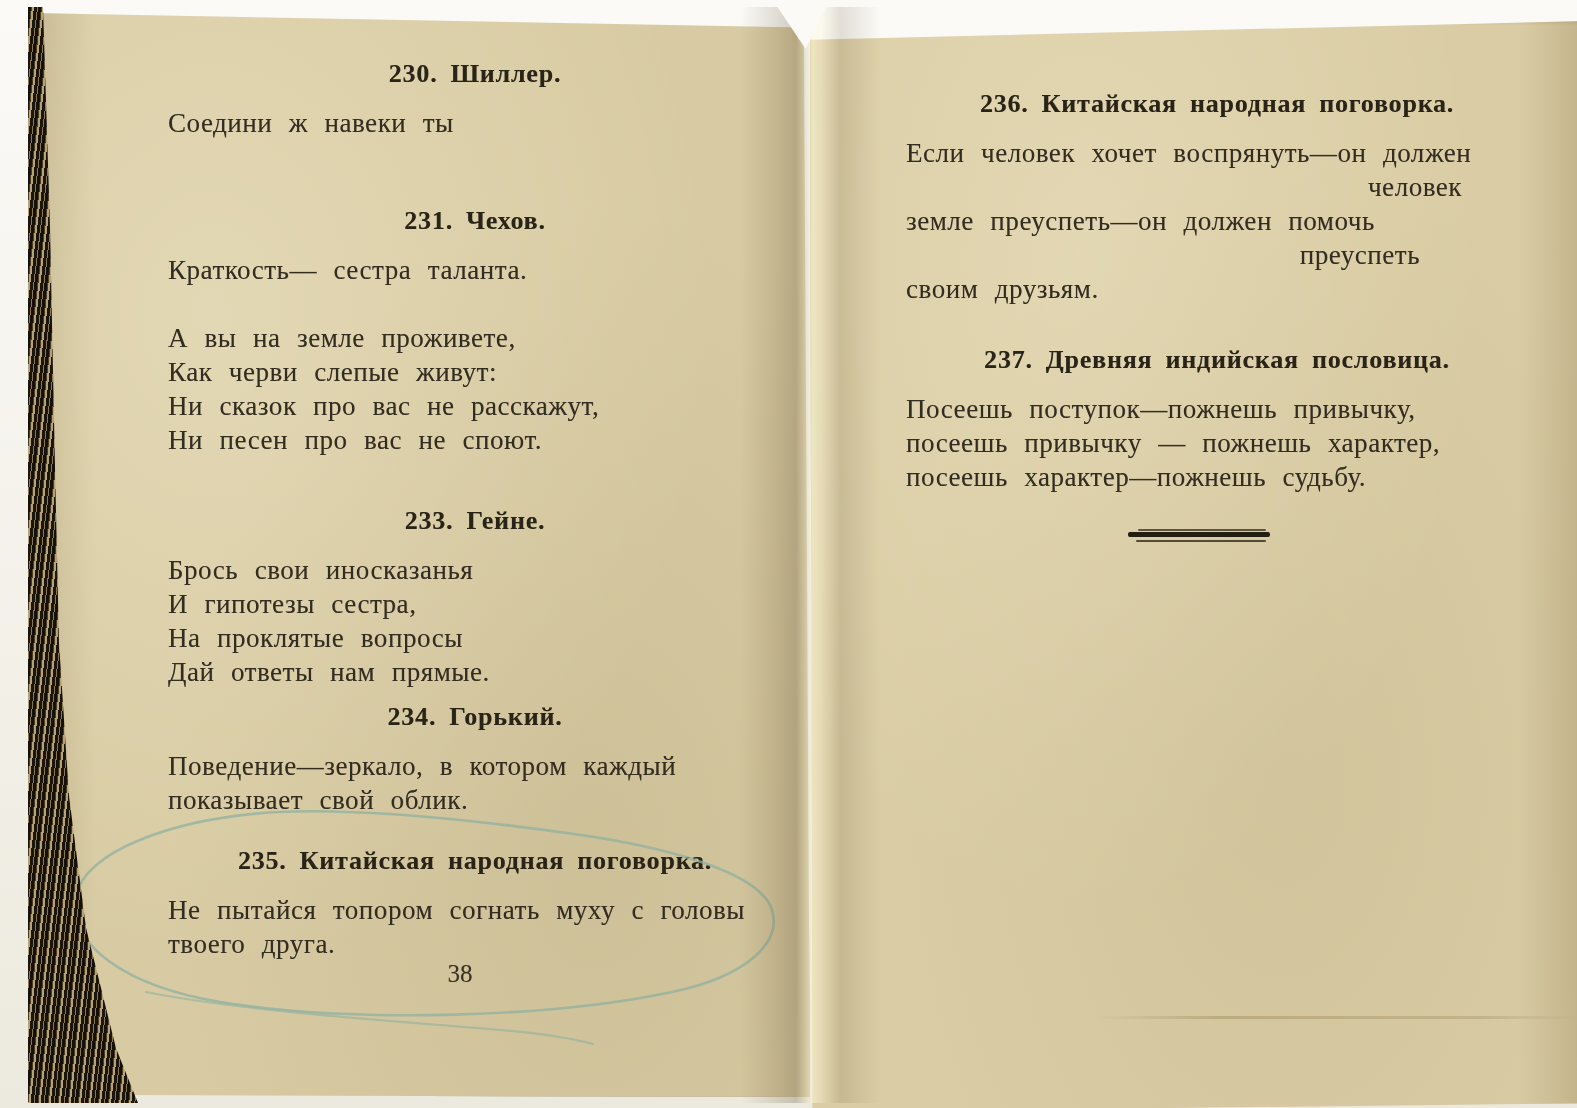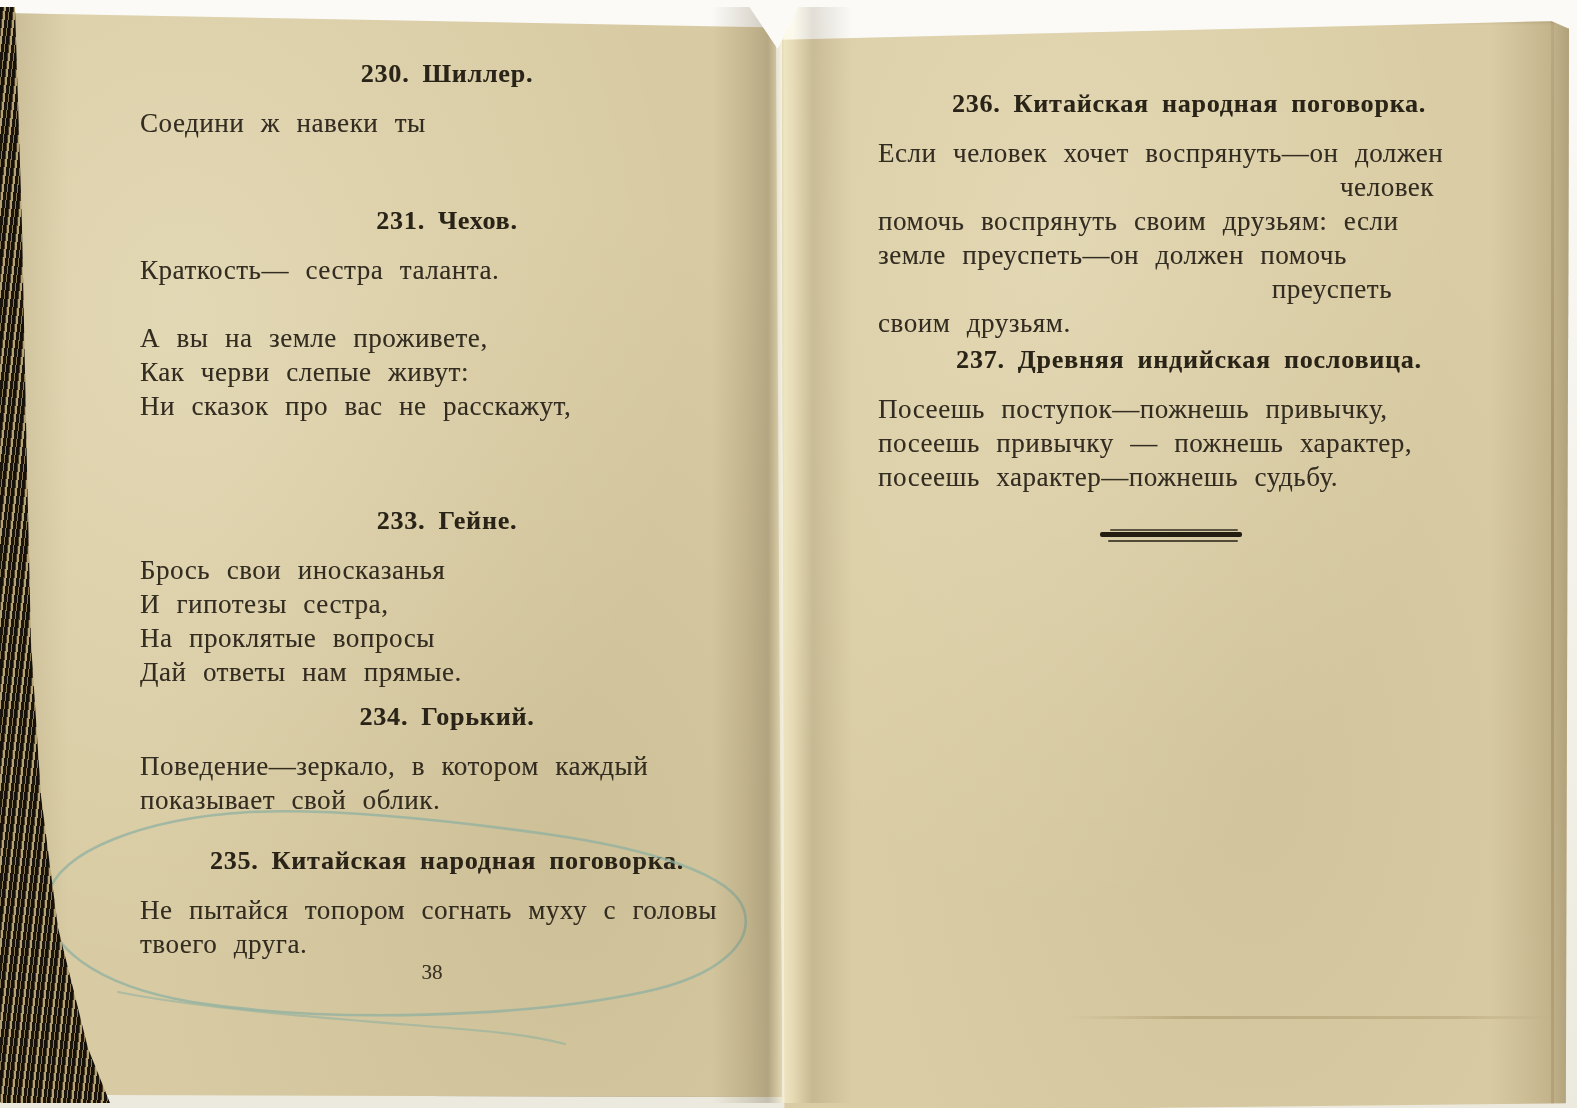--- a/index.html
+++ b/index.html
@@ -3,21 +3,21 @@
 <meta charset="utf-8">
 <style>
   * { margin:0; padding:0; box-sizing:border-box; }
   html,body { width:1577px; height:1108px; }
   body {
     font-family: "Liberation Serif", "DejaVu Serif", serif;
     background: linear-gradient(180deg, #fbfaf7 0%, #f3f0e8 60%, #eceade 100%);
     position:relative; overflow:hidden;
   }
 
-  .stage { position:absolute; inset:0; }
+  .stage { position:absolute; inset:0;margin-left:28px; }
 
   .book { position:absolute; left:0px; top:7px; width:1569px; height:1096px; }
 
   
   .edge-stack {
     position:absolute; left:0; top:0; width:110px; height:100%;
     background: repeating-linear-gradient(97deg,
       #15100a 0px, #15100a 3px,
       #4a3d24 3px, #4a3d24 4px,
       #b5a376 4px, #b5a376 6px,
@@ -86,21 +86,21 @@
   .line {
     font-size:27px; line-height:34px; color:#332c21; letter-spacing:.02em;
     word-spacing:.34em; white-space:nowrap;
     text-shadow:.3px .3px .6px rgba(51,44,33,.30);
   }
   .line.align-right-1 { text-align:right; padding-right:66px; }
   .line.align-right-2 { text-align:right; padding-right:108px; }
 
   .page-num {
     position:absolute; left:378px; top:951px; width:80px; text-align:center;
-    font-size:21px; color:#3a332            5; color:#3a3325;
+    font-size:25px; color:#3a332            5; color:#3a3325;
     text-shadow:.3px .3px .6px rgba(51,44,33,.3);
   }
 
   
   .annot-svg { position:absolute; left:0; top:0; z-index:3; pointer-events:none; }
 
   
   .end-rule { position:absolute; left:318px; top:510px; width:142px; height:16px; }
   .end-rule .r-thin-top { height:2px; width:128px; margin-left:10px; background:rgba(43,37,25,.72); border-radius:1px; }
   .end-rule .r-thick   { height:5px; width:142px; margin-top:1px; background:#241e12; border-radius:2px; }
@@ -139,20 +139,21 @@
         <div class="sec-lines">
           <div class="line">Краткость— сестра таланта.</div>
         </div>
       </section>
 
       <section class="sec" style="top:296px">
         <div class="sec-lines">
           <div class="line">А вы на земле проживете,</div>
           <div class="line">Как черви слепые живут:</div>
           <div class="line">Ни сказок про вас не расскажут,</div>
+          <div class="line">Ни песен про вас не споют.</div>
         </div>
       </section>
 
       <section class="sec" style="top:496px">
         <h2 class="sec-head">233. Гейне.</h2>
         <div class="sec-lines">
           <div class="line">Брось свои иносказанья</div>
           <div class="line">И гипотезы сестра,</div>
           <div class="line">На проклятые вопросы</div>
           <div class="line">Дай ответы нам прямые.</div>
@@ -183,21 +184,20 @@
       </svg>
     </div>
 
     <div class="page page-right">
 
       <section class="sec" style="top:69px">
         <h2 class="sec-head">236. Китайская народная поговорка.</h2>
         <div class="sec-lines">
           <div class="line">Если человек хочет воспрянуть—он должен</div>
           <div class="line align-right-1">человек</div>
-          <div class="line">помочь воспрянуть своим друзьям: если</div>
           <div class="line">земле преуспеть—он должен помочь</div>
           <div class="line align-right-2">преуспеть</div>
           <div class="line">своим друзьям.</div>
         </div>
       </section>
 
       <section class="sec" style="top:325px">
         <h2 class="sec-head">237. Древняя индийская пословица.</h2>
         <div class="sec-lines">
           <div class="line">Посеешь поступок—пожнешь привычку,</div>

